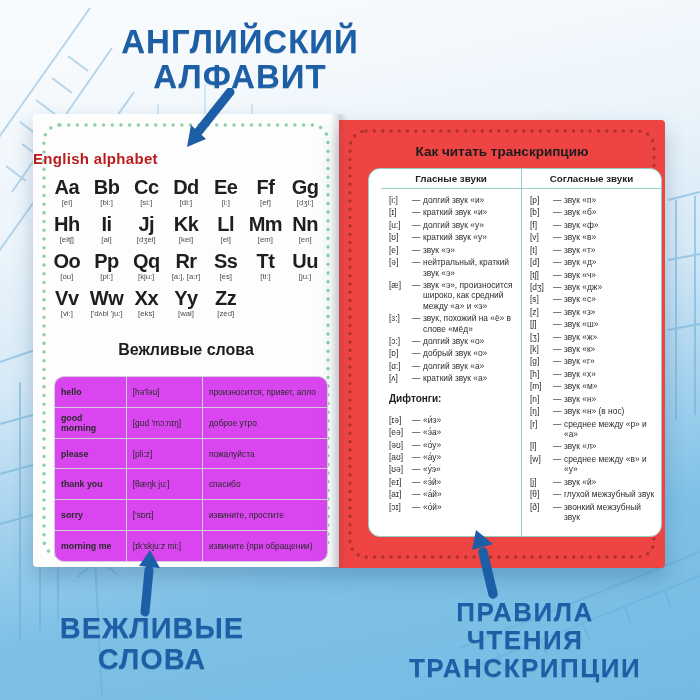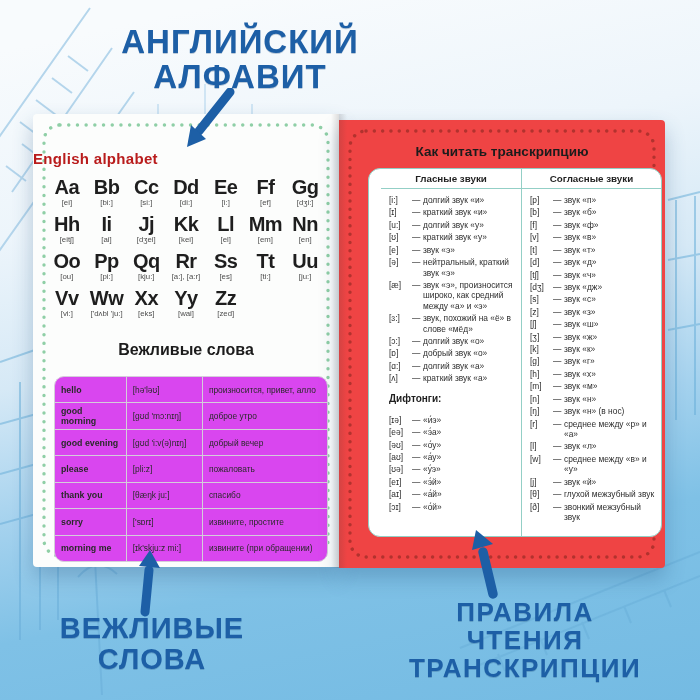--- a/index.html
+++ b/index.html
@@ -244,31 +244,26 @@
         <div class="pw-cell pw-ru">произносится, привет, алло</div>
       </div>
 
 
       <div class="pw-row">
         <div class="pw-cell pw-en">good morning</div>
         <div class="pw-cell pw-ipa">[gʊd 'mɔ:nɪŋ]</div>
         <div class="pw-cell pw-ru">доброе утро</div>
       </div>
 
-      <div class="pw-row">
-        <div class="pw-cell pw-en">good evening</div>
-        <div class="pw-cell pw-ipa">[gʊd 'i:v(ə)nɪŋ]</div>
-        <div class="pw-cell pw-ru">добрый вечер</div>
-      </div>
 
 
       <div class="pw-row">
         <div class="pw-cell pw-en">please</div>
         <div class="pw-cell pw-ipa">[pli:z]</div>
-        <div class="pw-cell pw-ru">пожаловать</div>
+        <div class="pw-cell pw-ru">пожалуйста</div>
       </div>
 
       <div class="pw-row">
         <div class="pw-cell pw-en">thank you</div>
         <div class="pw-cell pw-ipa">[θæŋk ju:]</div>
         <div class="pw-cell pw-ru">спасибо</div>
       </div>
 
       <div class="pw-row">
         <div class="pw-cell pw-en">sorry</div>

